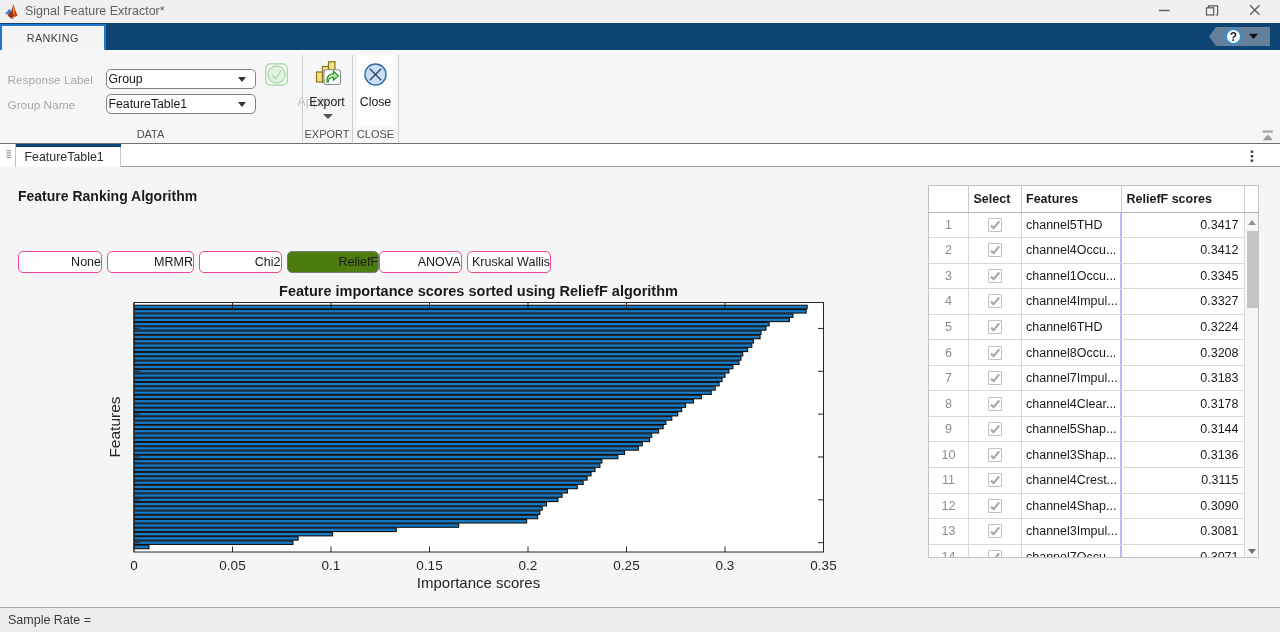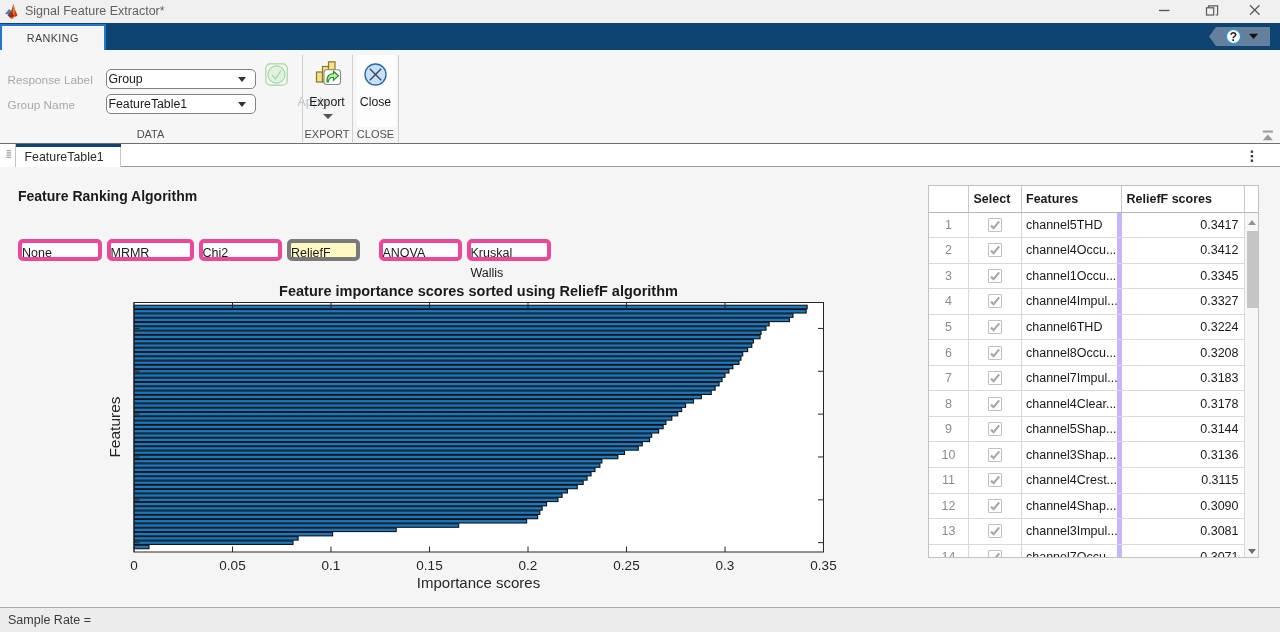--- a/index.html
+++ b/index.html
@@ -11,28 +11,28 @@
 .tlabel {color:#a8a8a8; font-size:11.8px;}
 .combo {left:105.5px; width:150px; height:20px; background:#fff; border:1px solid #828282; border-radius:5px; font-size:12.3px; color:#1a1a1a; line-height:18px; padding-left:2px;}
 .caret {position:absolute; width:0; height:0; border-left:4.6px solid transparent; border-right:4.6px solid transparent; border-top:5px solid #333;}
 .vdiv {top:5px; width:1px; height:87px; background:#cfcfcf;}
 .seclabel {top:77.5px; font-size:11px; color:#4f4f4f; text-align:center;}
 .btntext {top:44.5px; font-size:12.3px; color:#1a1a1a; text-align:center;}
 #docbar {left:0; top:144px; width:1280px; height:22.5px; background:#ffffff; border-bottom:1px solid #9c9c9c;}
 #doctab {left:16px; top:0px; width:104.5px; height:22.5px; background:#fff; border-right:1px solid #c9c9c9;}
 #doctabbar {left:16px; top:0px; width:104.5px; height:3px; background:#0d4472;}
 #heading {left:18px; top:188px; font-size:14px; font-weight:bold; color:#1a1a1a;}
-.algbtn {top:239px; height:22px; border:4px solid #ec4899; border-radius:5px; background:#fdfdfd; font-size:12.5px; color:#1a1a1a; text-align:left; line-height:20px;}
+.algbtn {top:251px; height:22px; border:1px solid #ec4899; border-radius:5px; background:#fdfdfd; font-size:12.5px; color:#1a1a1a; text-align:right; line-height:20px;}
 #table {left:928px; top:185px; width:331px; height:373px; border:1px solid #c2c2c2; background:#fff; overflow:hidden;}
 .thead {position:absolute; left:0; top:0; width:330px; height:26.5px; font-weight:bold; font-size:12.5px; color:#1a1a1a; border-bottom:1px solid #b5b5b5;}
 .trow {position:relative; width:330px; height:25.55px; border-bottom:1px solid #d9d9d9; font-size:12.5px; color:#1a1a1a;}
 .c0,.c1,.c2,.c3 {position:absolute; top:0; height:100%; display:flex; align-items:center;}
 .c0 {left:0; width:40px; justify-content:center; color:#8c8c8c; border-right:1px solid #d9d9d9;}
 .c1 {left:40px; width:52.5px; justify-content:center; border-right:1px solid #d9d9d9;}
-.c2 {left:92.5px; width:100.5px; padding-left:4.5px; border-right:5px solid #c4b5fd;}
+.c2 {left:92.5px; width:100.5px; padding-left:4.5px; border-right:2px solid #c4b5fd;}
 .c3 {left:193px; width:122.5px; justify-content:flex-end; padding-right:5px; border-right:1px solid #d9d9d9;}
 .cb {display:inline-flex; width:14px; height:14px; border:1.2px solid #c0c0c0; border-radius:1px; background:#fff; align-items:center; justify-content:center;}
 #statusbar {left:0; top:607px; width:1280px; height:25px; background:#ececec; border-top:1px solid #a8a8a8;}
 </style></head>
 <body>
 <div class="abs" id="titlebar">
  <svg class="abs" style="left:5px; top:3px;" width="14" height="16" viewBox="0 0 14 16">
   <polygon points="0,11 4.2,6 6.4,8 4.4,11.6 1.8,11.3" fill="#3b7ccf"></polygon>
   <polygon points="2.6,12.5 6.4,8 8.4,1 9.8,6.5 9.4,13.5 5.9,15.2" fill="#a02c11"></polygon>
   <polygon points="8.4,1 9.5,4.5 10.5,9.5 9.4,13.5 7.6,9.5" fill="#ef8122"></polygon>
@@ -111,21 +111,21 @@
  <svg class="abs" style="left:1250px; top:6px;" width="5" height="12" viewBox="0 0 5 12">
       <rect x="0.7" y="0.5" width="2.4" height="2.4" fill="#3c3c3c"></rect>
       <rect x="0.7" y="5" width="2.4" height="2.4" fill="#3c3c3c"></rect>
       <rect x="0.7" y="9.5" width="2.4" height="2.4" fill="#3c3c3c"></rect>
     </svg>
 </div>
 <div class="abs" id="heading">Feature Ranking Algorithm</div>
 <div class="abs algbtn" style="left:18px; width:84px;">None</div>
 <div class="abs algbtn" style="left:106.5px; width:87.5px;">MRMR</div>
 <div class="abs algbtn" style="left:198.5px; width:83px;">Chi2</div>
-<div class="abs algbtn" style="left:287px; width:73px; background:#fef9c3; border-color:#7a7a7a;">ReliefF</div>
+<div class="abs algbtn" style="left:287px; width:92px; background:#4d7c0f; border-color:#7a7a7a;">ReliefF</div>
 <div class="abs algbtn" style="left:378.5px; width:83px;">ANOVA</div>
 <div class="abs algbtn" style="left:466.5px; width:84.5px;">Kruskal Wallis</div>
 <svg class="abs" style="left:0px; top:275px;" width="900" height="325" viewBox="0 275 900 325">
  <text x="478.5" y="295.5" font-size="14.5" font-weight="bold" fill="#1a1a1a" text-anchor="middle">Feature importance scores sorted using ReliefF algorithm</text>
  <rect x="134.0" y="302.5" width="689.5" height="249.5" fill="#ffffff" stroke="none"></rect>
 <rect x="134.0" y="305.25" width="673.15" height="3.5" fill="#1779c4" stroke="#101010" stroke-width="1.1"></rect>
 <rect x="134.0" y="309.54" width="672.16" height="3.5" fill="#1779c4" stroke="#101010" stroke-width="1.1"></rect>
 <rect x="134.0" y="313.82" width="658.97" height="3.5" fill="#1779c4" stroke="#101010" stroke-width="1.1"></rect>
 <rect x="134.0" y="318.11" width="655.42" height="3.5" fill="#1779c4" stroke="#101010" stroke-width="1.1"></rect>
 <rect x="134.0" y="322.39" width="635.13" height="3.5" fill="#1779c4" stroke="#101010" stroke-width="1.1"></rect>

